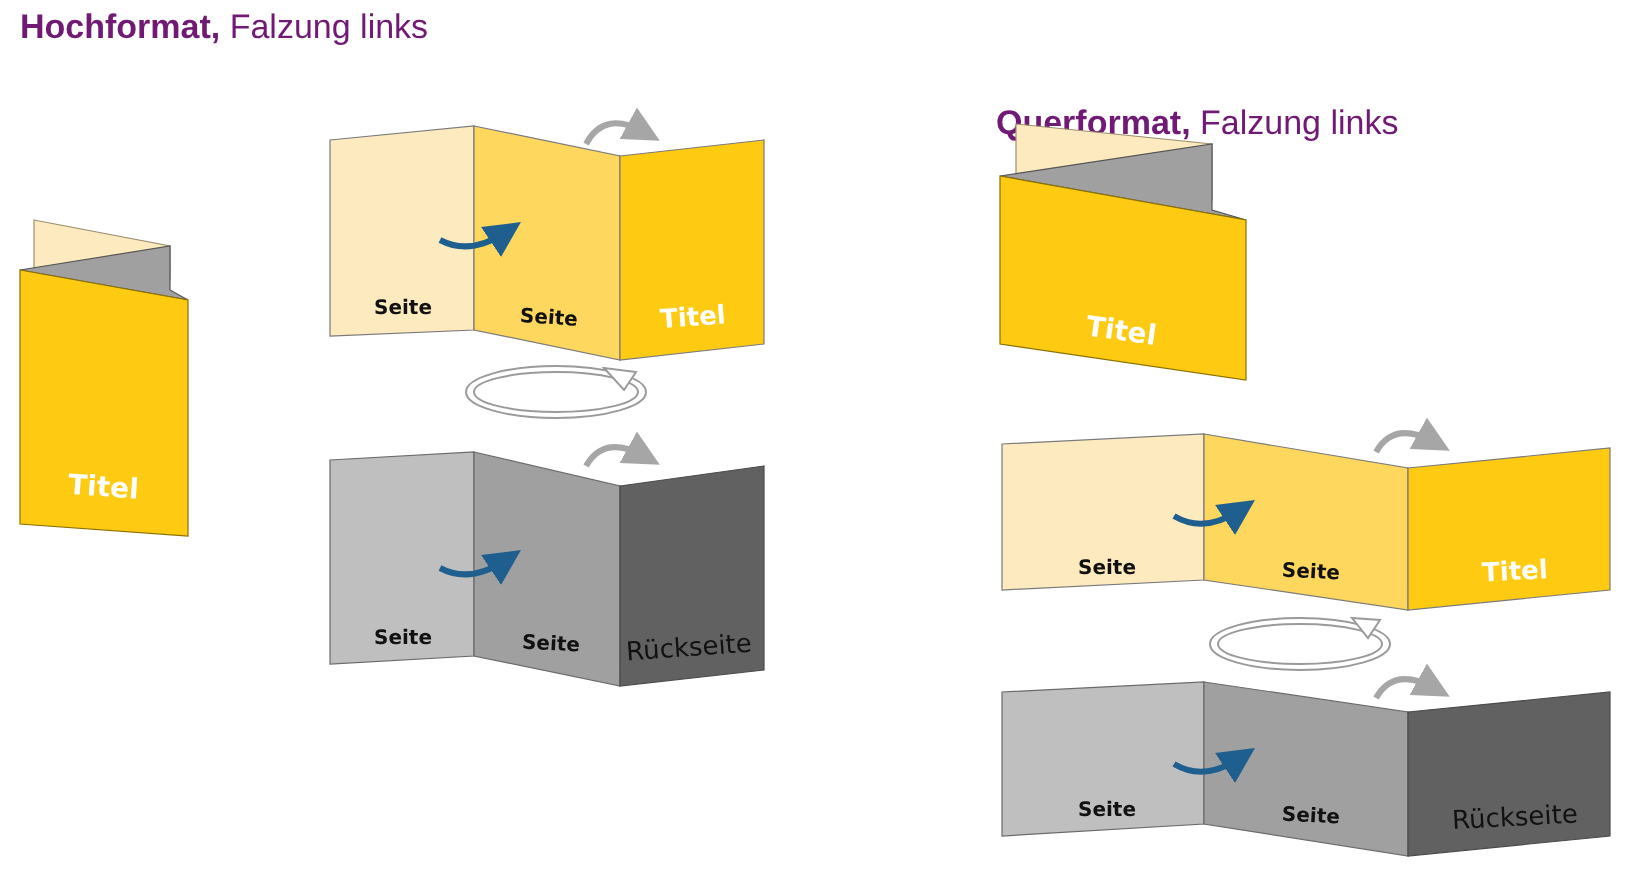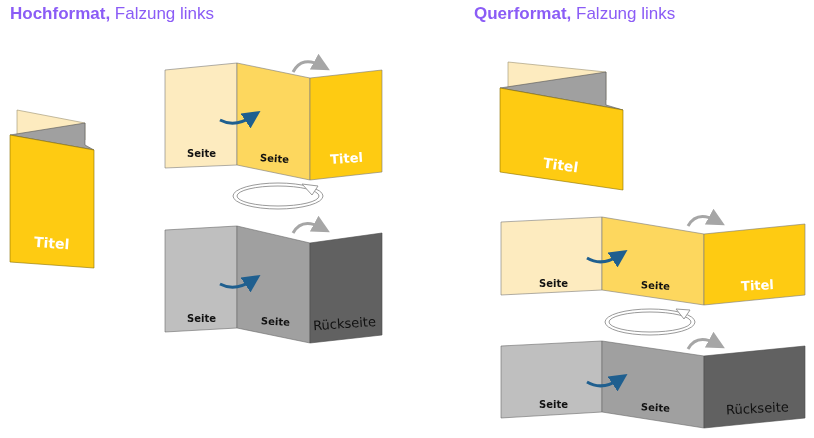--- a/index.html
+++ b/index.html
@@ -1,20 +1,20 @@
 <!DOCTYPE html>
 <html><head>
 <meta charset="utf-8">
 <style>
   html, body { margin:0; padding:0; background:#ffffff; }
   body { width:814px; height:438px; position:relative; overflow:hidden; font-family:"DejaVu Sans", sans-serif; }
-  .heading { position:absolute; top:4px; font-size:17px; color:#8b5cf6; font-family:"Liberation Sans", sans-serif; white-space:nowrap; }
+  .heading { position:absolute; top:4px; font-size:17px; color:#701a75; font-family:"Liberation Sans", sans-serif; white-space:nowrap; }
   .heading b { font-weight:bold; }
   #h-left { left:10px; }
-  #h-right { left:474px; }
+  #h-right { left:498px;margin-top:48px; }
   svg { position:absolute; left:0; top:0; }
   .lbl { font-family:"DejaVu Sans", sans-serif; font-weight:bold; }
 </style>
 </head>
 <body>
 
 <div class="heading" id="h-left"><b>Hochformat,</b><span> Falzung links</span></div>
 <div class="heading" id="h-right"><b>Querformat,</b><span> Falzung links</span></div>
 
 <svg width="814" height="438" viewBox="0 0 814 438">

